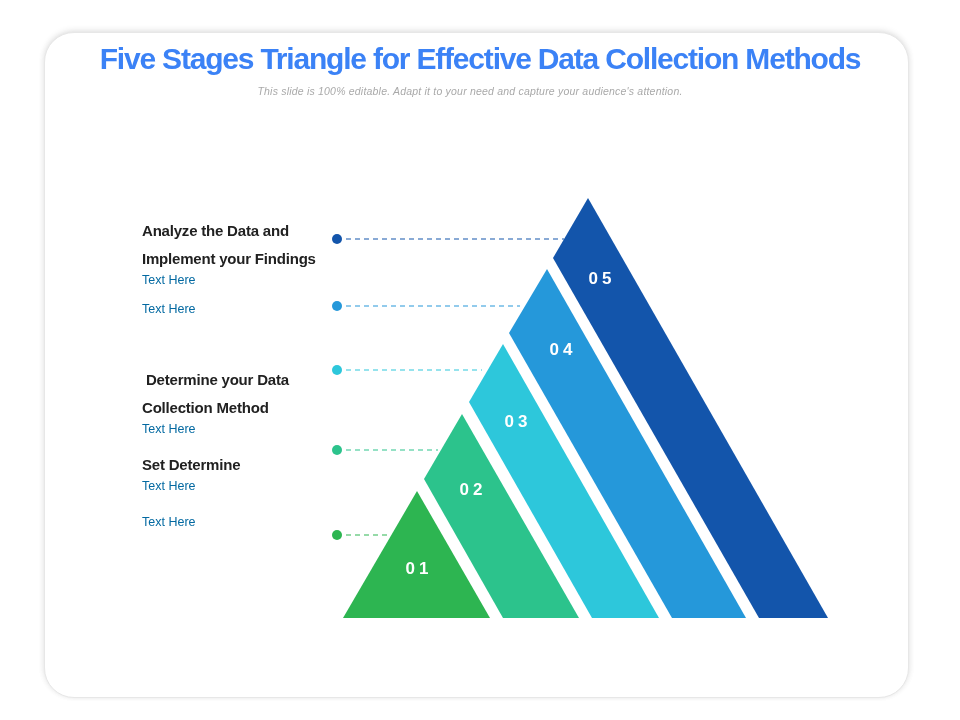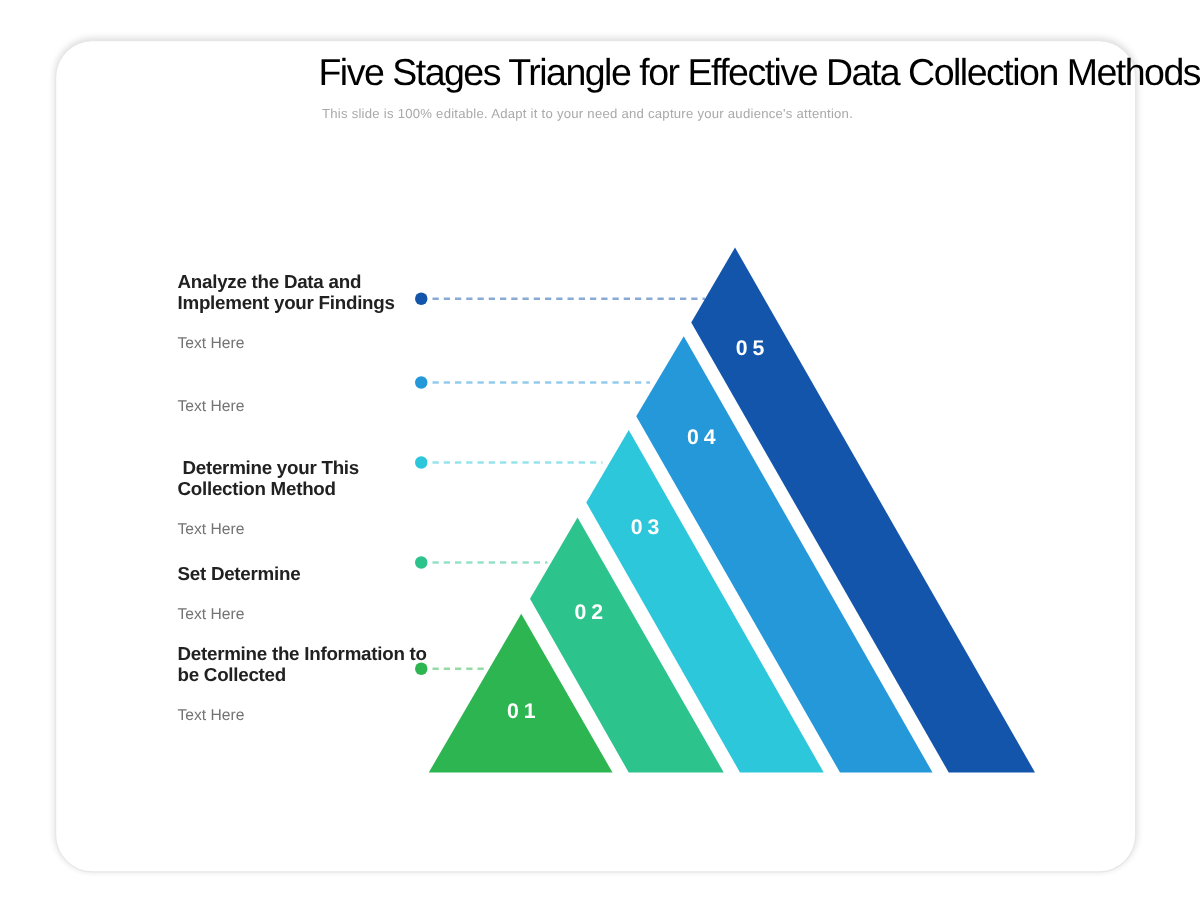--- a/index.html
+++ b/index.html
@@ -6,33 +6,33 @@
   body {
     width:960px; height:720px; position:relative; overflow:hidden;
     background:#ffffff; font-family:"Liberation Sans", sans-serif;
   }
   .card {
     position:absolute; left:44px; top:32px; width:863px; height:664px;
     background:#ffffff; border:1px solid #e7e7e7; border-radius:30px;
     box-shadow:0 -2px 6px rgba(0,0,0,0.09), -2px 0 5px rgba(0,0,0,0.03), 2px 0 5px rgba(0,0,0,0.03);
   }
   .title {
-    position:absolute; top:42px; left:0; width:960px; text-align:right;
-    font-size:30px; font-weight:400; letter-spacing:-1.2px; color:#000000;
+    position:absolute; top:42px; left:0; width:960px; text-align:center;
+    font-size:30px; font-weight:700; letter-spacing:-1.2px; color:#3b82f6;
   }
   .subtitle {
     position:absolute; top:85px; left:0; width:940px; text-align:center;
-    font-size:10.5px; color:#a9a9a9; letter-spacing:0.2px;
+    font-size:10.5px; color:#a9a9a9; letter-spacing:0.2px;font-style:italic;
   }
   .label-row { position:absolute; left:142px; width:208px; }
   .label-title {
     font-size:15px; font-weight:700; color:#212121;
-    line-height:17px; letter-spacing:-0.2px; white-space:pre-wrap;
+    line-height:28px; letter-spacing:-0.2px; white-space:pre-wrap;
   }
-  .label-sub { margin-top:16px; font-size:12.5px; color:#737373; }
+  .label-sub { margin-top:0; font-size:12.5px; color:#0369a1; }
   svg.diagram { position:absolute; left:0; top:0; }
   .dash-line { stroke-width:2; stroke-dasharray:5 4; opacity:0.5; fill:none; }
   .band-number {
     font-size:17px; font-weight:700; letter-spacing:4px; fill:#ffffff;
     font-family:"Liberation Sans", sans-serif;
   }
 </style>
 </head>
 <body>
 
@@ -42,29 +42,28 @@
 <div class="subtitle">This slide is 100% editable. Adapt it to your need and capture your audience's attention.</div>
 
 <div class="label-row" style="top:217px">
   <div class="label-title">Analyze the Data and Implement your Findings</div>
   <div class="label-sub">Text Here</div>
 </div>
 <div class="label-row" style="top:302px">
   <div class="label-sub">Text Here</div>
 </div>
 <div class="label-row" style="top:366px">
-  <div class="label-title"> Determine your This Collection Method</div>
+  <div class="label-title"> Determine your Data Collection Method</div>
   <div class="label-sub">Text Here</div>
 </div>
 <div class="label-row" style="top:451px">
   <div class="label-title">Set Determine</div>
   <div class="label-sub">Text Here</div>
 </div>
 <div class="label-row" style="top:515px">
-  <div class="label-title">Determine the Information to be Collected</div>
   <div class="label-sub">Text Here</div>
 </div>
 
 <svg class="diagram" width="960" height="720" viewBox="0 0 960 720">
 
   <circle cx="337" cy="239" r="5" fill="#1355ab"></circle>
   <line class="dash-line" x1="346" y1="239" x2="564" y2="239" stroke="#1355ab"></line>
 
   <circle cx="337" cy="306" r="5" fill="#2598da"></circle>
   <line class="dash-line" x1="346" y1="306" x2="520" y2="306" stroke="#2598da"></line>

